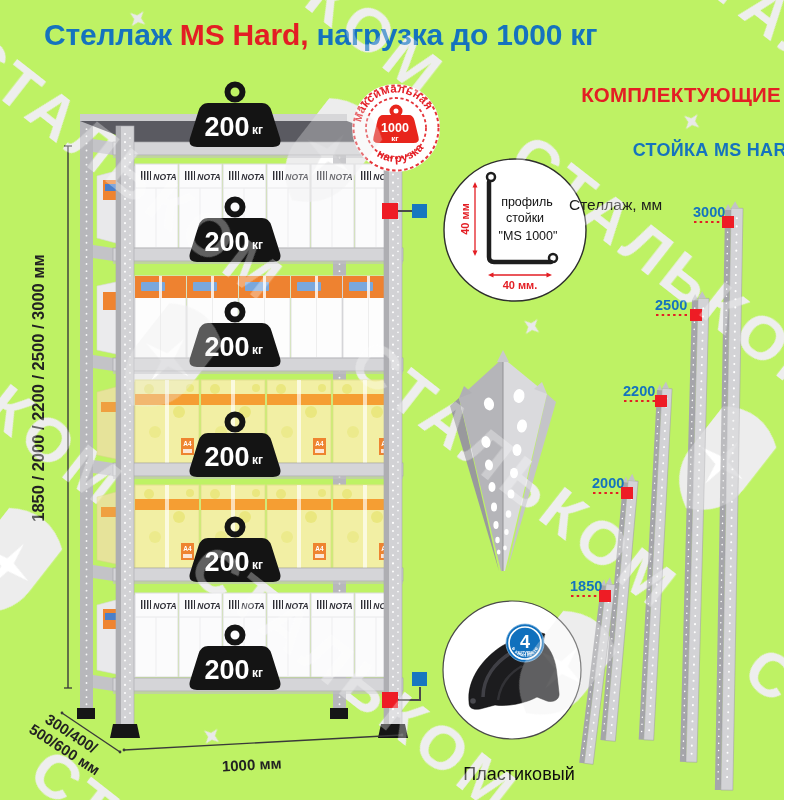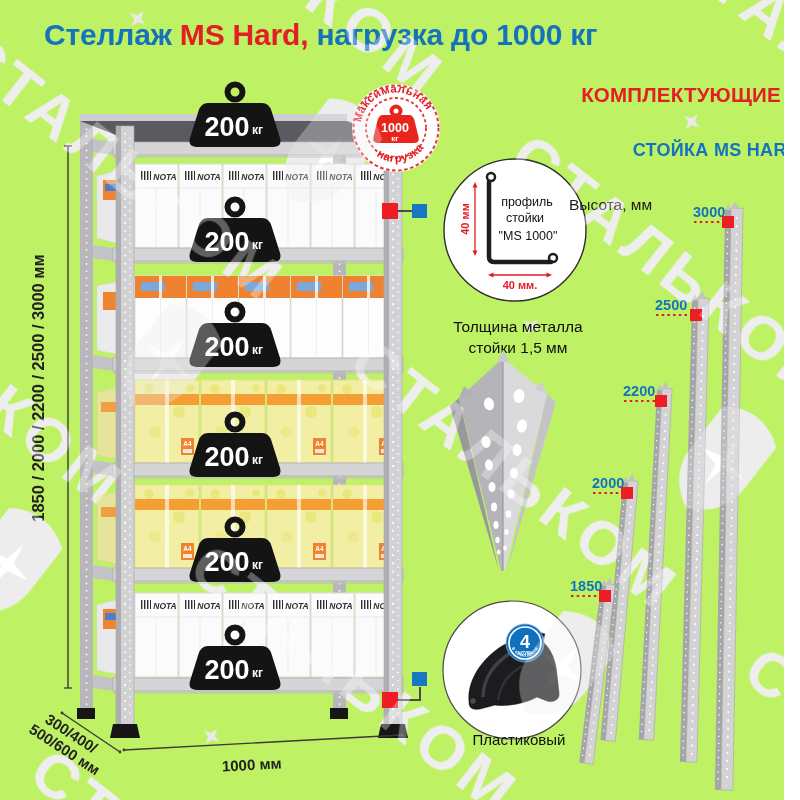--- a/index.html
+++ b/index.html
@@ -9,21 +9,21 @@
   .abs{position:absolute}
   svg.abs{display:block}
   .title{left:44px;top:18px;font-size:30px;font-weight:800;letter-spacing:-.2px;white-space:nowrap}
   .t-blue{color:#1573be}
   .t-red{color:#e31e24}
   .comp-heading{left:562px;top:80px;width:238px;text-align:center;color:#e31e24;font-size:20.5px;font-weight:700;line-height:1.5;letter-spacing:.2px}
   .stand-heading{left:562px;top:140px;width:238px;text-align:right;color:#1573be;font-size:18px;font-weight:800;letter-spacing:.3px}
   .height-label{left:569px;top:196px;font-size:15.5px;color:#1c1c1c}
   .caption{text-align:center;color:#0e0e0e;line-height:1.38}
   .cap-profile{left:430px;top:316px;width:176px;font-size:15.5px}
-  .cap-foot{left:438px;top:730px;width:162px;font-size:15px}
+  .cap-foot{left:438px;top:762px;width:162px;font-size:18px}
   .post-label{font-weight:bold;font-size:14.5px;fill:#1573be}
   .dotline{stroke:#e31e24;stroke-width:2;stroke-dasharray:2.5 3.2}
 </style>
 </head>
 <body>
 
 <div id="canvas">
 
   <svg class="abs" style="left:0;top:0" width="800" height="800">
     <defs>
@@ -272,24 +272,20 @@
     </g>
     <text transform="translate(39,63) rotate(-90)" text-anchor="middle" font-size="11" font-weight="bold" fill="#e31e24">40 мм</text>
     <text x="90" y="133" text-anchor="middle" font-size="11" font-weight="bold" fill="#e31e24">40 мм.</text>
     <g fill="#111" font-size="12.5" text-anchor="middle">
       <text x="97" y="50">профиль</text>
       <text x="95" y="66">стойки</text>
       <text x="98" y="84">"MS 1000"</text>
     </g>
   </svg>
 
-  <div class="abs caption cap-profile">
-    <div>Толщина металла</div>
-    <div>стойки 1,5 мм</div>
-  </div>
 
   <svg class="abs" style="left:447px;top:338px" width="112" height="245" viewBox="0 0 112 245">
     <polygon points="12,60 3,68 52,233" fill="#99999d"></polygon>
     <polygon points="100,56 109,64 60,233" fill="#c4c4c8"></polygon>
     <polygon points="56,20 12,60 54,233 56,233" fill="#b5b5b9"></polygon>
     <polygon points="56,20 100,56 58,233 56,233" fill="#dadadd"></polygon>
     <line x1="56" y1="20" x2="56" y2="233" stroke="#919195" stroke-width="1"></line>
     <polygon points="12,60 17,48 25,55" fill="#b0b0b4"></polygon>
     <polygon points="100,56 95,44 87,51" fill="#cfcfd2"></polygon>
     <polygon points="50,24 56,12 62,24" fill="#c9c9cc"></polygon>
@@ -336,21 +332,21 @@
   </svg>
 
   <div class="abs caption cap-foot">
     <div>Пластиковый</div>
   </div>
 
   <div class="abs comp-heading">
     <div>КОМПЛЕКТУЮЩИЕ</div>
   </div>
   <div class="abs stand-heading">СТОЙКА MS HARD</div>
-  <div class="abs height-label">Высота, мм</div>
+  <div class="abs height-label">Стеллаж, мм</div>
 
   <svg class="abs" style="left:558px;top:196px" width="242" height="604" viewBox="0 0 242 604">
     <g>
       <g transform="rotate(1 167 14)">
         <rect x="167" y="14" width="6" height="580" fill="#a5a5aa"></rect>
         <rect x="173" y="12" width="12" height="582" fill="#d3d3d6" stroke="#9b9ba0" stroke-width=".5"></rect>
         <path d="M167,14 l3,-6 3,6 z M173,12 l4,-7 4,7 z" fill="#c2c2c6"></path>
         <line x1="170" y1="22" x2="170" y2="588" stroke="#fff" stroke-width="1.5" stroke-dasharray="0.1 7" stroke-linecap="round"></line>
         <line x1="179" y1="22" x2="179" y2="588" stroke="#fff" stroke-width="2" stroke-dasharray="0.1 8" stroke-linecap="round"></line>
       </g>

